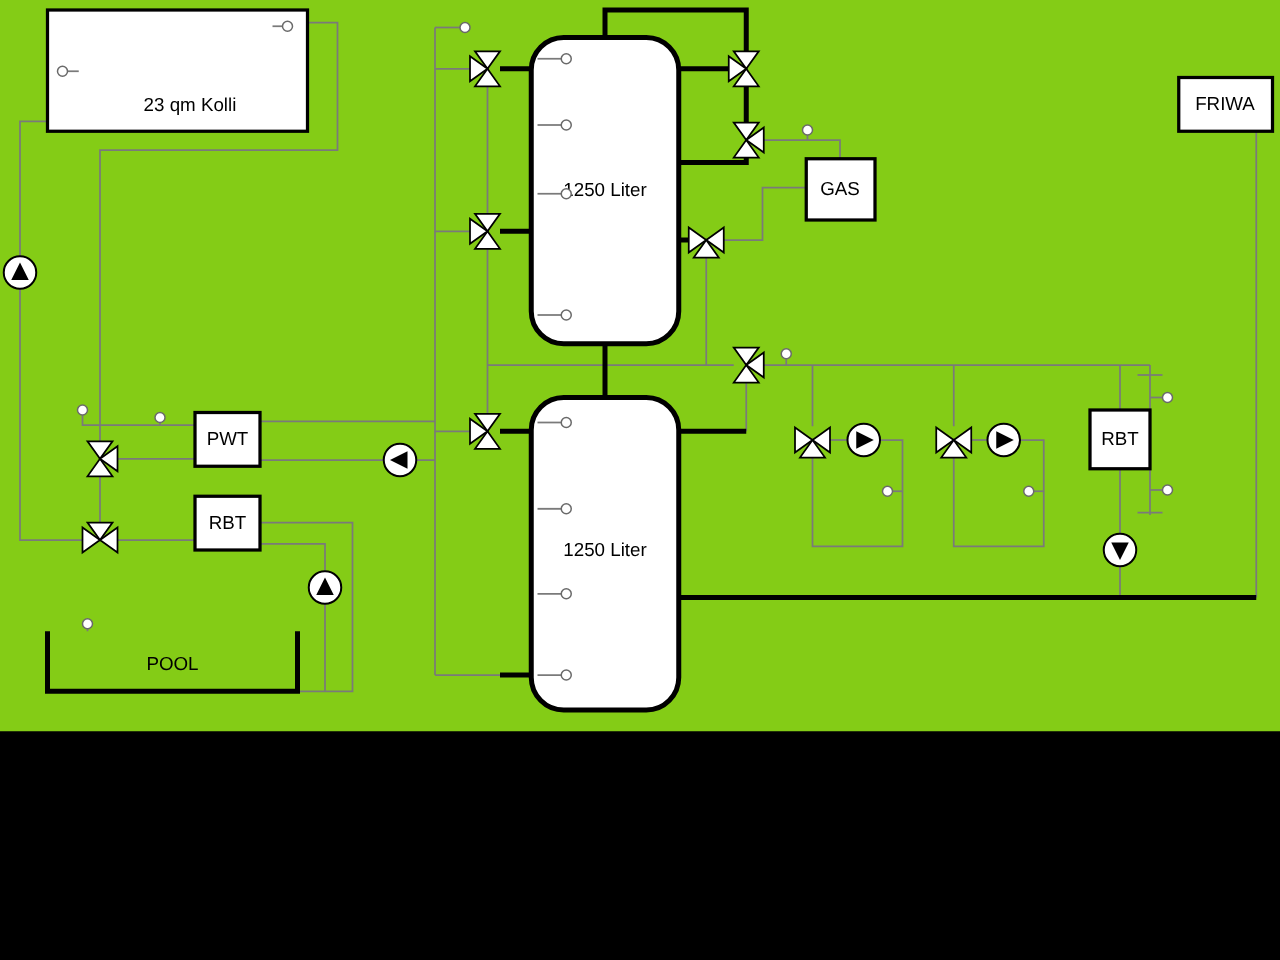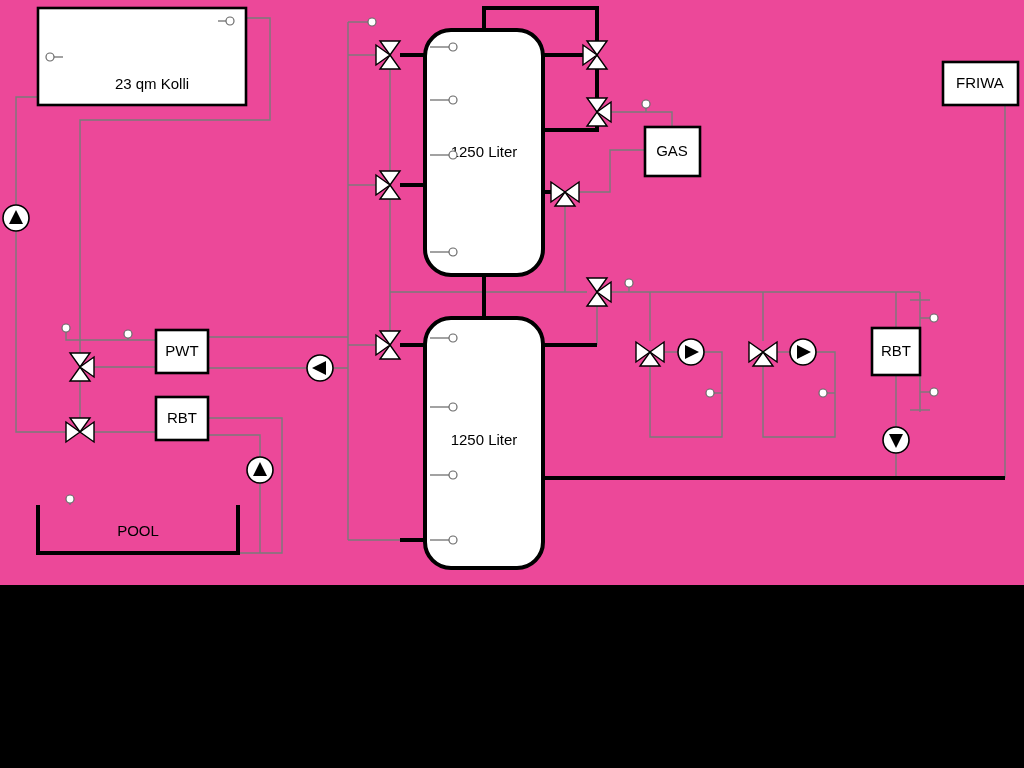--- a/index.html
+++ b/index.html
@@ -1,17 +1,17 @@
 <!DOCTYPE html>
 <html style="--pipe_thin: #7a7a7a; --pipe_thick: #000000; --footer: #000000;"><head>
 <meta charset="utf-8">
 <style>
   html,body { margin:0; padding:0; }
   body { font-family:"Liberation Sans", sans-serif; background:#ffffff; }
-  .screen { position:relative; width:1024px; height:768px; background:#ec4899; overflow:hidden; }
+  .screen { position:relative; width:1024px; height:768px; background:#84cc16; overflow:hidden; }
   .diagram-svg { position:absolute; left:0; top:0; }
   .footer-black { position:absolute; left:0; top:585px; width:1024px; height:183px; background:var(--footer,#000); }
 
   .pipe       { fill:none; stroke:var(--pipe_thin,#7a7a7a); stroke-width:1.4; }
   .pipe-thick { fill:none; stroke:var(--pipe_thick,#000000); stroke-width:4; }
   .eq-box     { fill:#ffffff; stroke:#000000; stroke-width:2.6; }
   .tank-box   { fill:#ffffff; stroke:#000000; stroke-width:4; }
   .pool-wall  { fill:none; stroke:#000000; stroke-width:4; }
   .valve polygon { fill:#ffffff; stroke:#000000; stroke-width:1.4; }
   .pump-body  { fill:#ffffff; stroke:#000000; stroke-width:1.6; }

